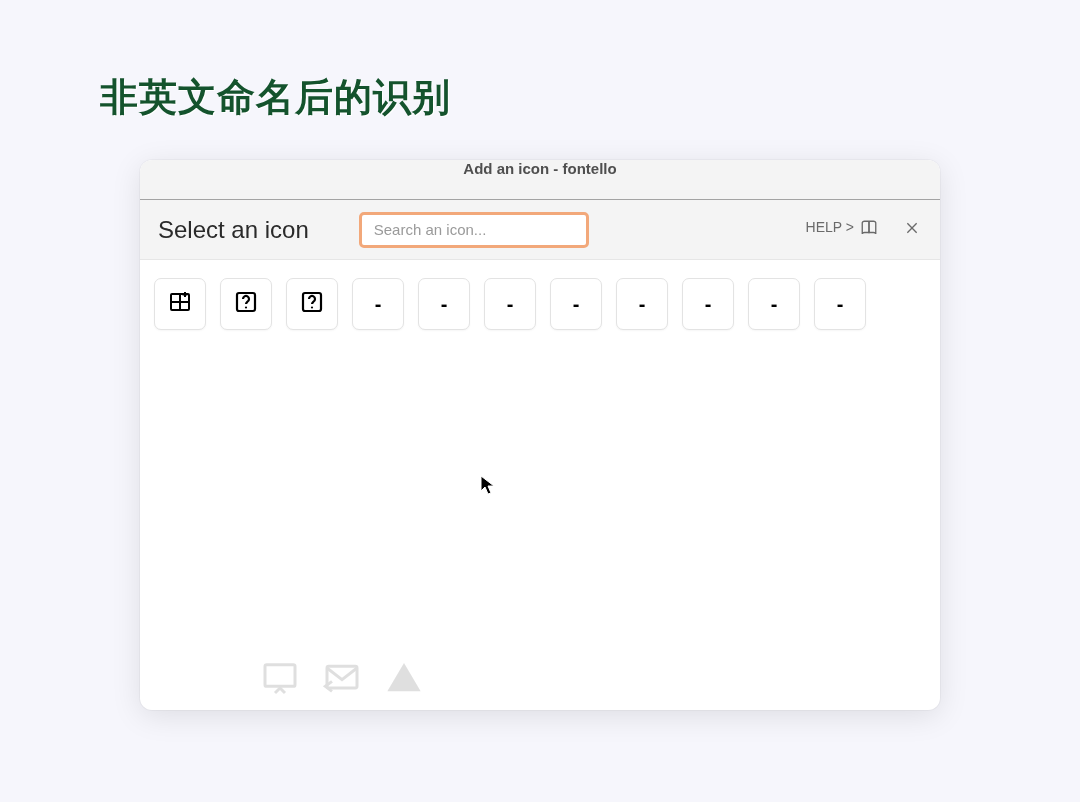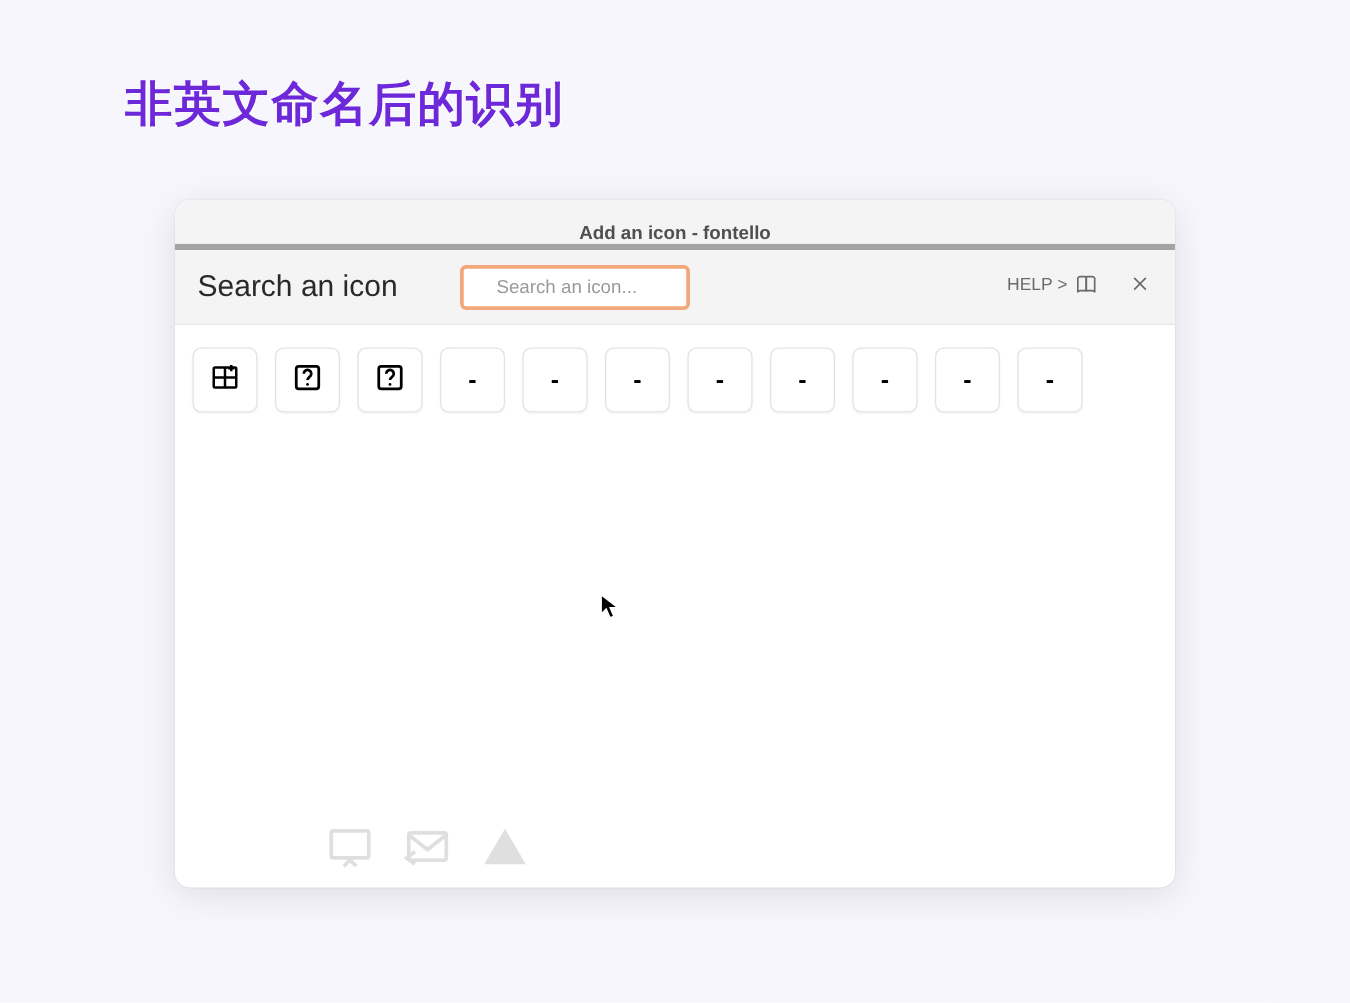--- a/index.html
+++ b/index.html
@@ -10,45 +10,45 @@
     body {
       width: 1080px;
       height: 802px;
       background: #f6f6fc;
       font-family: -apple-system, BlinkMacSystemFont, "Segoe UI", Helvetica, Arial, sans-serif;
       position: relative;
       overflow: hidden;
     }
     .page-title {
       position: absolute;
-      top: 58px;
+      top: 72px;
       left: 100px;
       font-size: 38px;
       font-weight: 700;
-      color: #6d28d9;
+      color: #14532d;
       text-shadow: 1px 1px 0 #ffffff;
       letter-spacing: 1px;
     }
     .dialog-window {
       position: absolute;
       top: 160px;
       left: 140px;
       width: 800px;
       height: 550px;
       background: #ffffff;
       border-radius: 12px;
       box-shadow: 0 6px 30px rgba(0,0,0,0.10), 0 0 0 1px rgba(0,0,0,0.03);
       overflow: hidden;
     }
     .dialog-title-bar {
       height: 40px;
       background: #f4f4f4;
-      border-bottom: 5px solid #a3a3a3;
-      display: flex;
-      align-items: flex-end;
+      border-bottom: 1px solid #a3a3a3;
+      display: flex;
+      align-items: flex-start;
       justify-content: center;
       border-top-left-radius: 12px;
       border-top-right-radius: 12px;
     }
     .dialog-title-text {
       font-size: 15px;
       font-weight: 600;
       color: #4f4f4f;
     }
     .dialog-header {
@@ -60,26 +60,26 @@
       padding: 0 18px;
     }
     .select-label {
       font-size: 24px;
       color: #2a2a2a;
       font-weight: 400;
       margin-right: 50px;
       white-space: nowrap;
     }
     .search-input {
-      width: 184px;
+      width: 230px;
       height: 36px;
       border: 3px solid #f2a87a;
       border-radius: 5px;
       background: #ffffff;
-      padding: 0 26px;
+      padding: 0 12px;
       font-size: 15px;
       color: #333;
       outline: none;
     }
     .search-input::placeholder {
       color: #9a9a9a;
     }
     .header-spacer {
       flex: 1;
     }
@@ -163,21 +163,21 @@
 
 <div class="page-title">非英文命名后的识别</div>
 
 <div class="dialog-window">
 
   <div class="dialog-title-bar">
     <span class="dialog-title-text">Add an icon - fontello</span>
   </div>
 
   <div class="dialog-header">
-    <span class="select-label">Search an icon</span>
+    <span class="select-label">Select an icon</span>
     <input class="search-input" type="text" placeholder="Search an icon..." style="">
     <div class="header-spacer"></div>
     <div class="help-link">
       <span>HELP &gt;</span>
       <span>
         <svg viewBox="0 0 24 24" fill="none" stroke="currentColor" stroke-width="1.8">
           <path d="M3 5 C3 4 4 3 6 3 L11 3 C11.5 3 12 3.5 12 4 L12 19 C12 18.5 11.5 18 11 18 L6 18 C4 18 3 19 3 20 Z"></path>
           <path d="M21 5 C21 4 20 3 18 3 L13 3 C12.5 3 12 3.5 12 4 L12 19 C12 18.5 12.5 18 13 18 L18 18 C20 18 21 19 21 20 Z"></path>
         </svg>
       </span>

